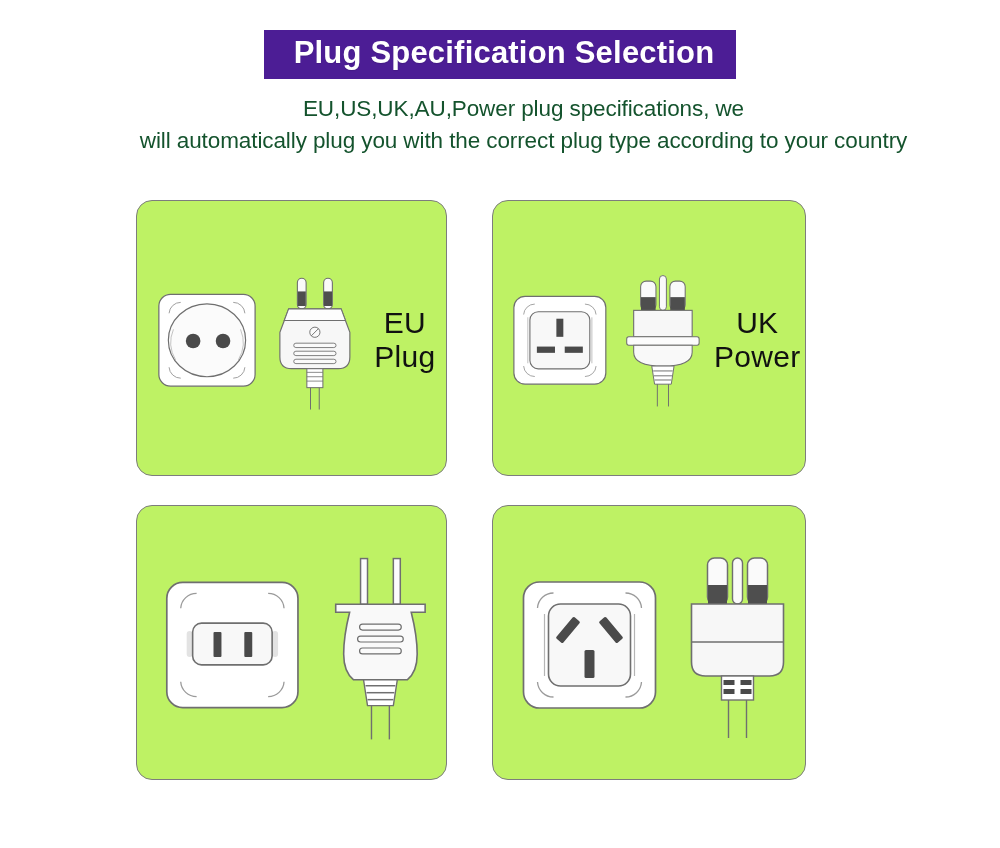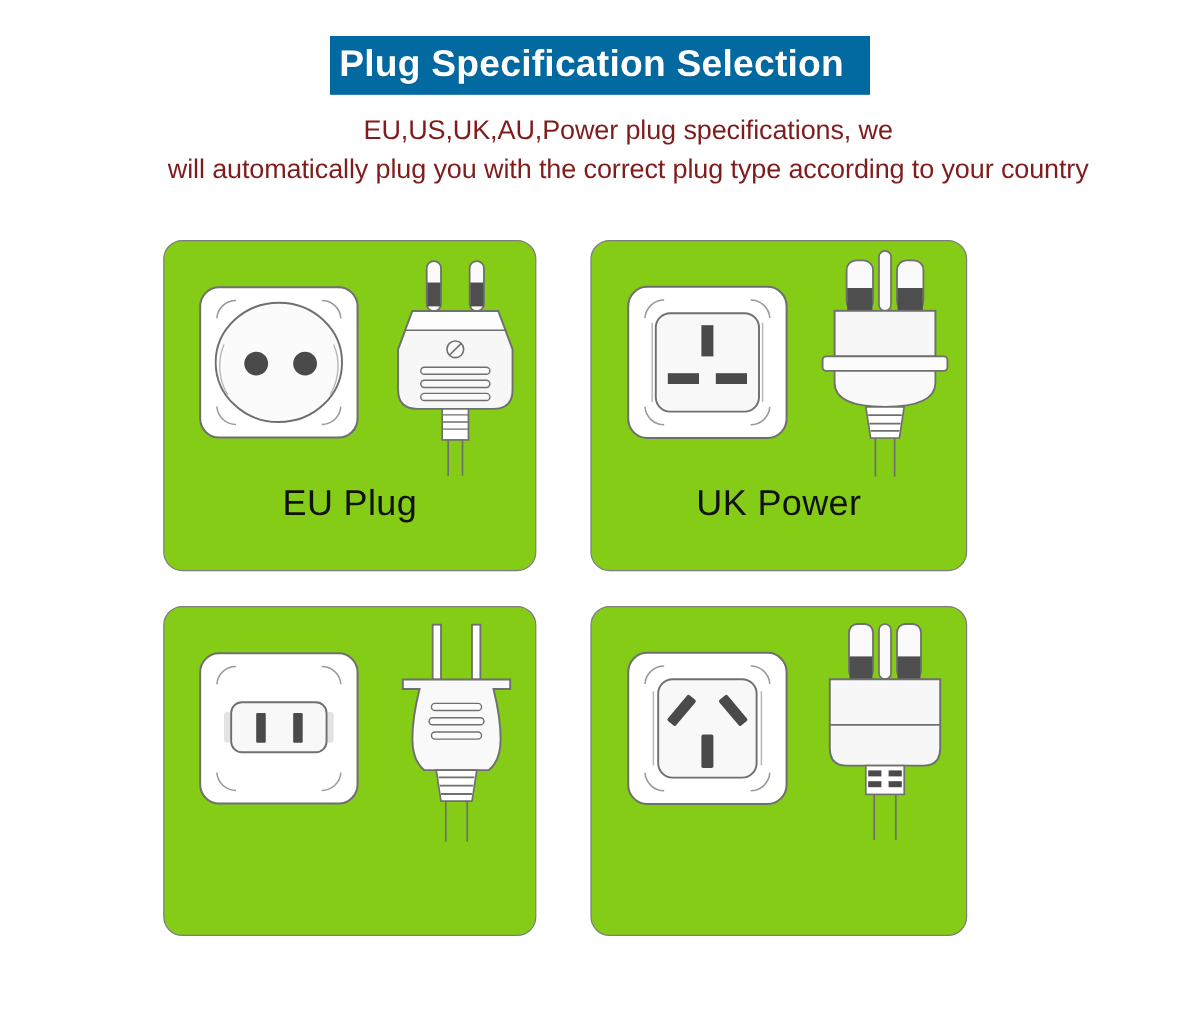--- a/index.html
+++ b/index.html
@@ -19,35 +19,35 @@
   }
 
   
   #header {
     width: 100%;
     padding-top: 30px;
     text-align: center;
   }
   #title-banner {
     display: inline-block;
-    background: #0369a1;
+    background: #4c1d95;
     color: #ffffff;
     font-size: 31px;
     font-weight: bold;
     letter-spacing: 0.2px;
-    padding: 6px 22px 9px 8px;
+    padding: 6px 22px 9px 30px;
     line-height: 1.1;
     text-shadow: 0 1px 1px rgba(0,0,0,0.10);
   }
   #subtitle {
     margin-top: 14px;
     text-align: center;
     font-size: 22.5px;
     line-height: 1.42;
-    color: #7f1d1d;
+    color: #14532d;
     letter-spacing: -0.1px;
     margin-left: 47px;
   }
   #subtitle .sub-line { display: block; white-space: nowrap; }
 
   
   #cards-grid {
     position: absolute;
     left: 136px;
     top: 200px;
@@ -55,24 +55,24 @@
     height: 580px;
     display: grid;
     grid-template-columns: 311px 1fr;
     grid-template-rows: 276px 1fr;
     column-gap: 45px;
     row-gap: 29px;
   }
   .plug-card {
     border: 1.6px solid #7d7d7d;
     border-radius: 16px;
-    background: #84cc16;
+    background: #bef264;
     position: relative;
     display: flex;
-    flex-direction: column;
+    flex-direction: row;
     align-items: center;
   }
   .card-art {
     width: 100%;
     height: 192px;
     margin-top: 6px;
     display: block;
   }
   .card-label {
     font-size: 30px;

